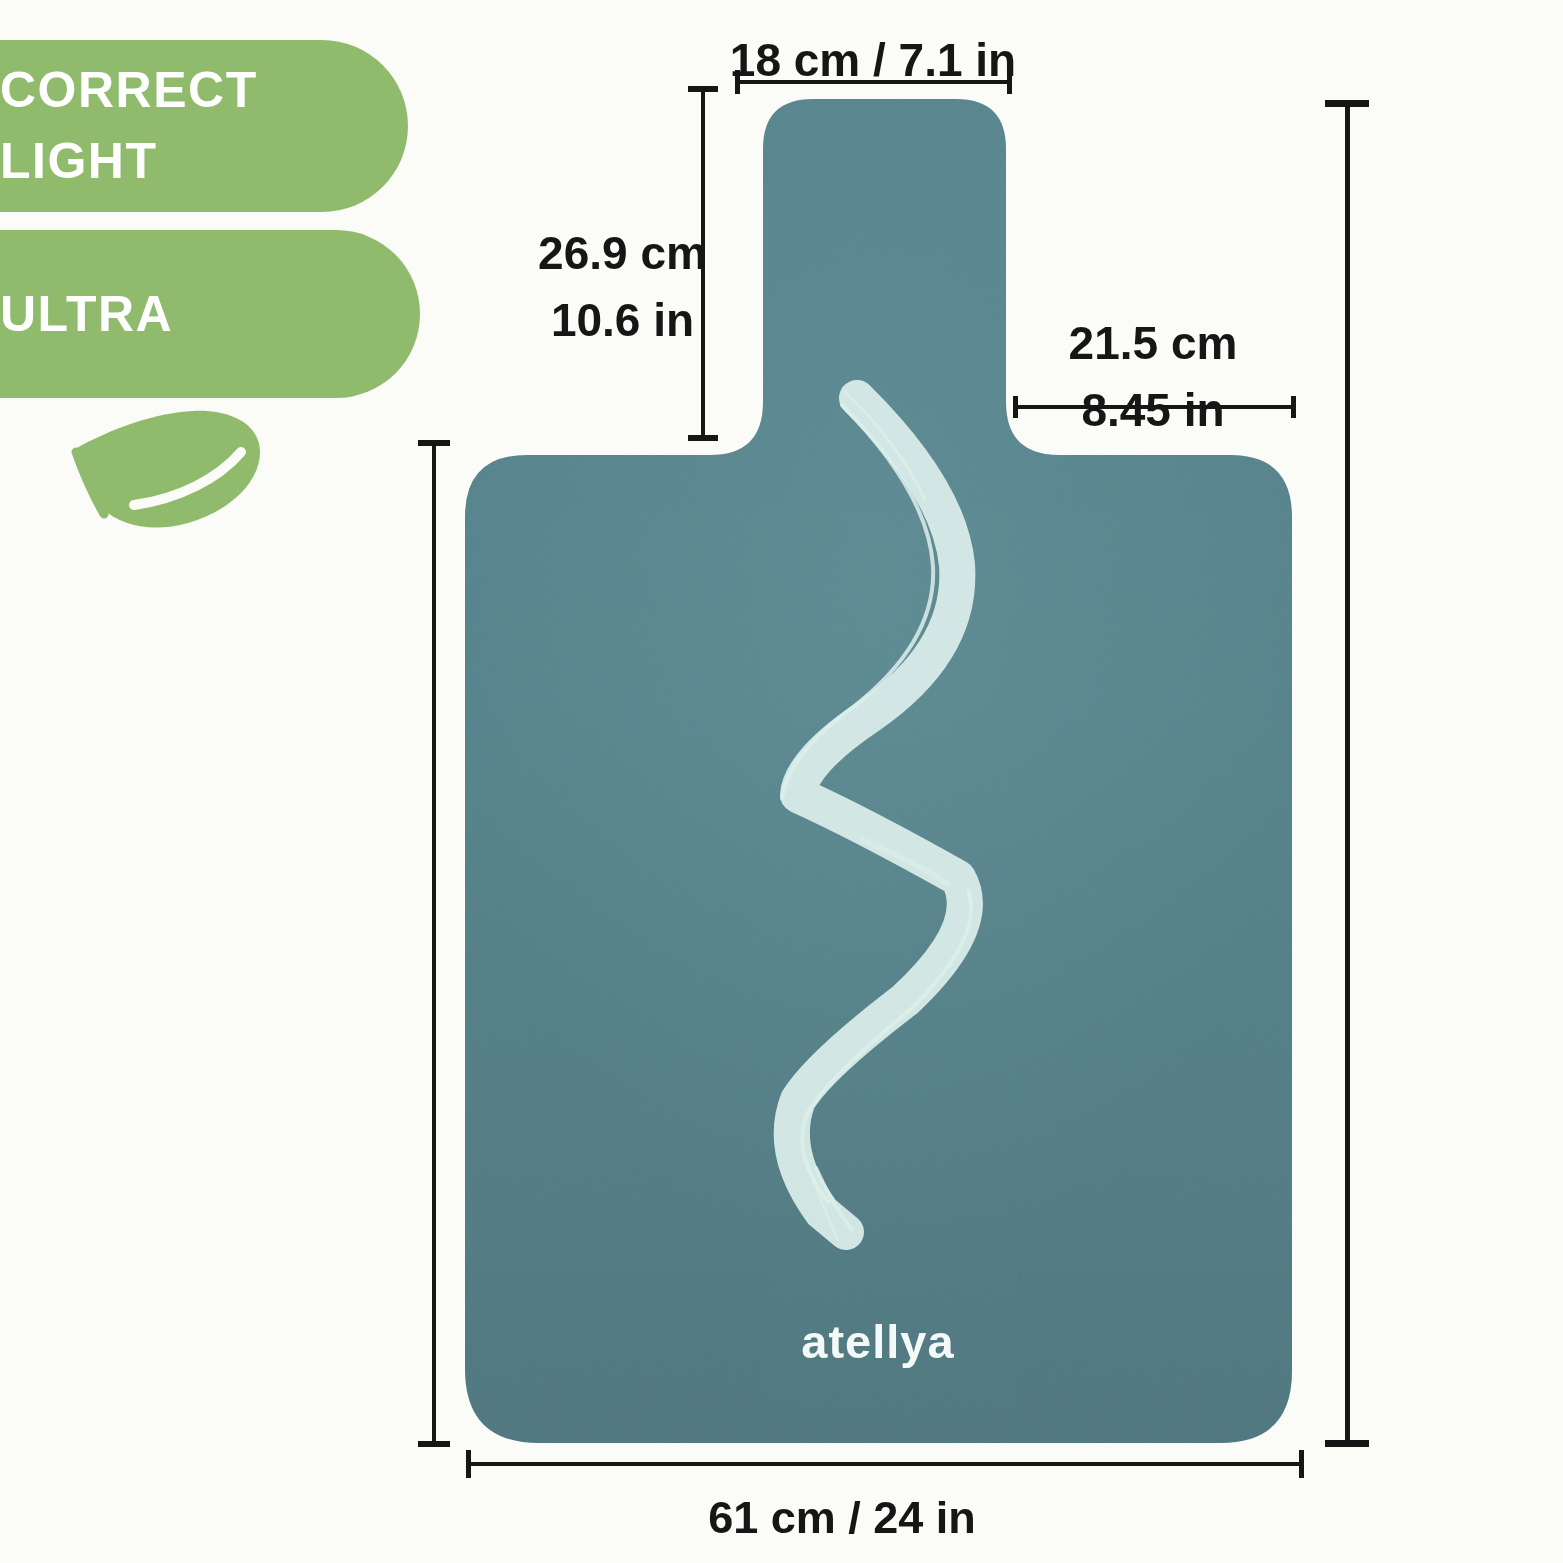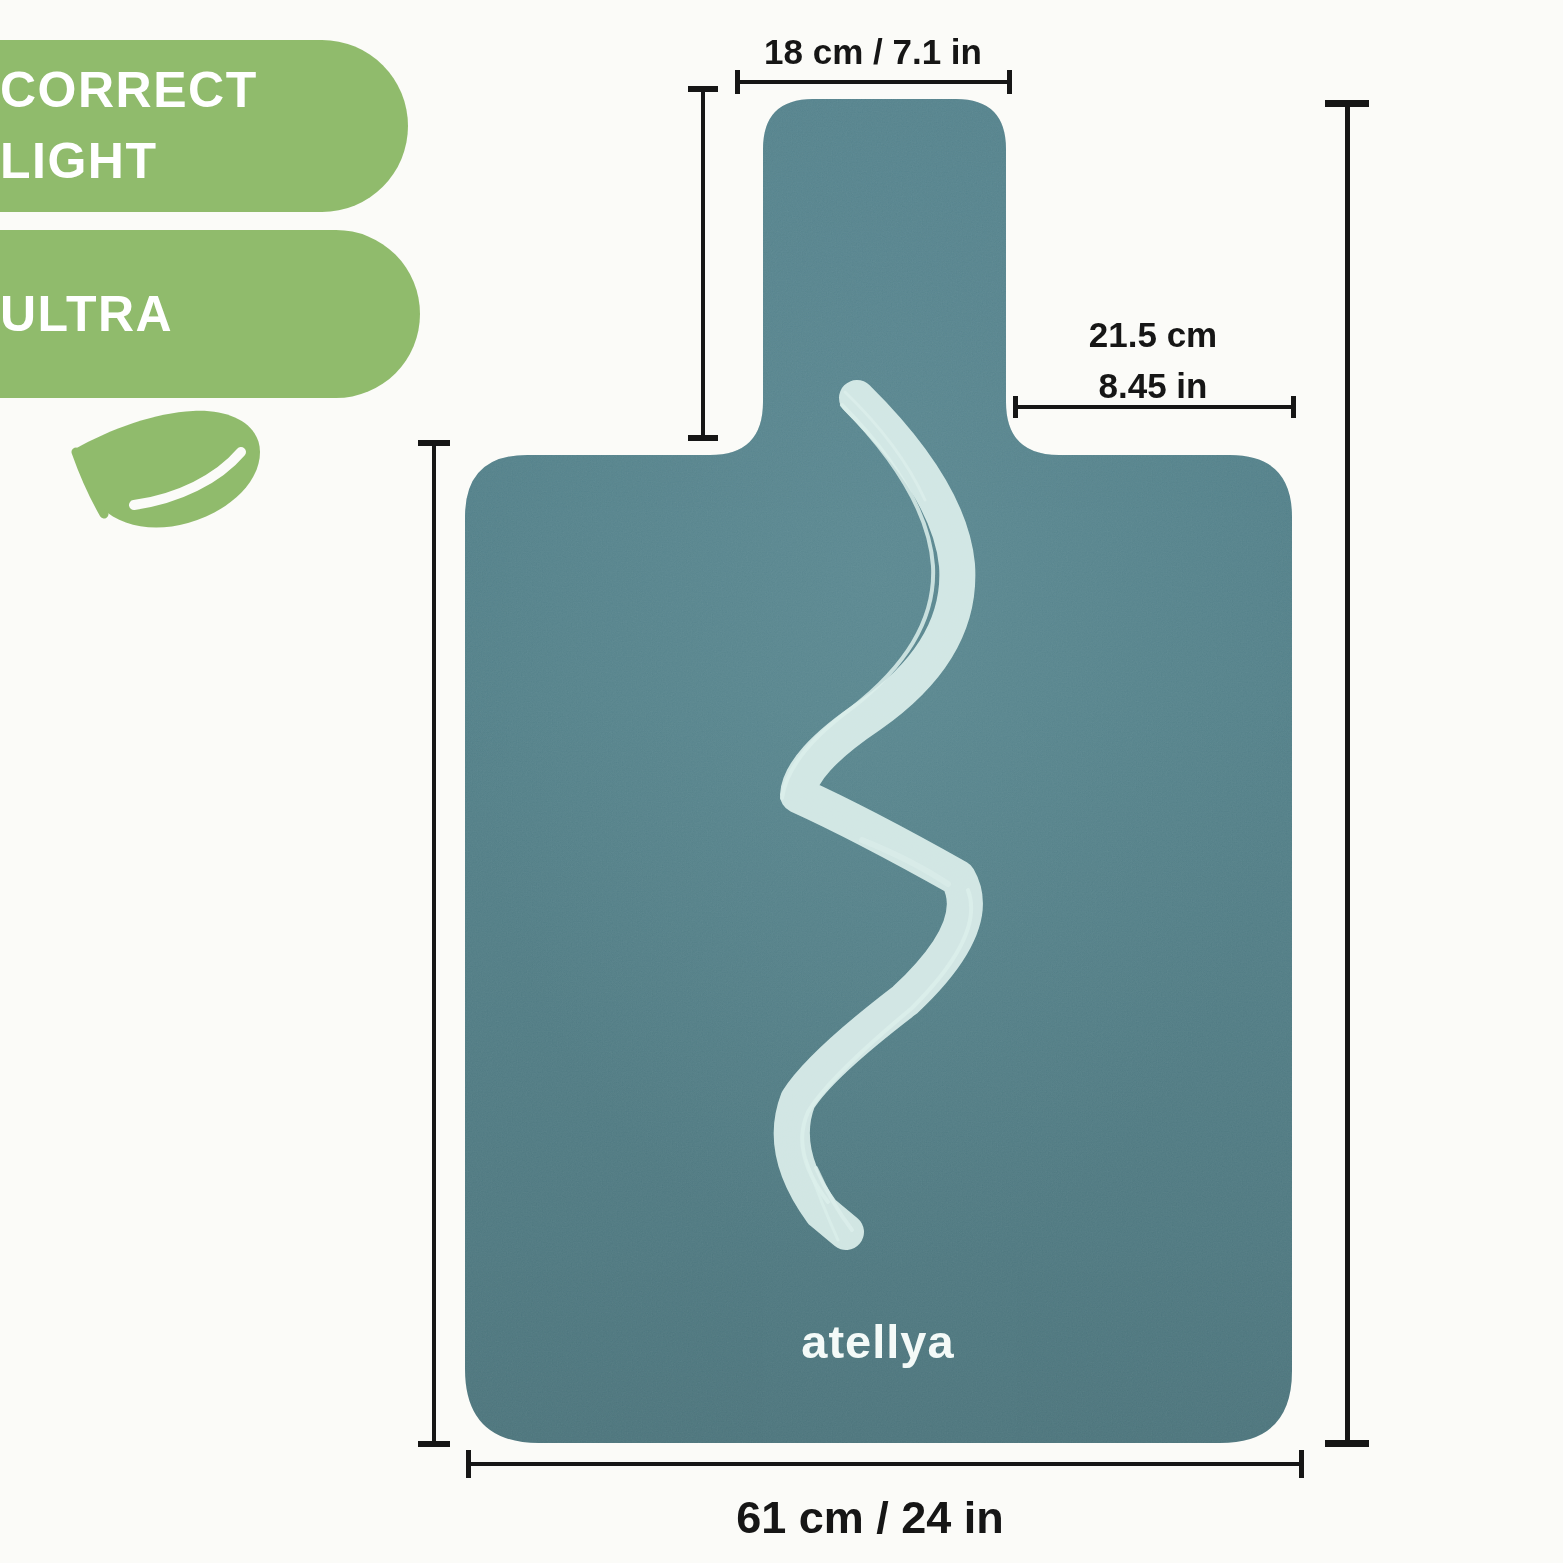--- a/index.html
+++ b/index.html
@@ -35,21 +35,21 @@
   .dim{position:absolute;}
   .dim .line-h{position:absolute;background:#161616;height:4px;left:0;right:0;}
   .dim .line-v{position:absolute;background:#161616;width:4px;top:0;bottom:0;}
   .dim .tick-v{position:absolute;background:#161616;width:5px;top:0;bottom:0;}
   .dim .tick-h{position:absolute;background:#161616;height:6px;left:0;right:0;}
   
   .dim-label{
     position:absolute;
     color:#161616;
     font-weight:bold;
-    font-size:35px;
+    font-size:46px;
     line-height:1.5;
     text-align:center;
     white-space:nowrap;
   }
   .dim-label.small-gap{line-height:1.45;}
   .dim-label.left-align{text-align:left;}
   .dim-label.right-big{font-size:36px;}
   .dim-label.bottom-big{font-size:45px;}
 </style>
 </head>
@@ -133,20 +133,24 @@
     <div class="tick-v" style="left:0;"></div>
     <div class="tick-v" style="right:0;"></div>
   </div>
   <div class="dim-label" style="left:683px;top:26px;width:380px;">18 cm / 7.1 in</div>
 
   <div class="dim" style="left:688px;top:86px;width:30px;height:355px;">
     <div class="line-v" style="left:13px;"></div>
     <div class="tick-h" style="top:0;"></div>
     <div class="tick-h" style="bottom:0;"></div>
   </div>
+  <div class="dim-label small-gap" style="left:515px;top:220px;width:215px;">
+    <div>26.9 cm</div>
+    <div>10.6 in</div>
+  </div>
 
   <div class="dim" style="left:1013px;top:396px;width:283px;height:22px;">
     <div class="line-h" style="top:9px;"></div>
     <div class="tick-v" style="left:0;"></div>
     <div class="tick-v" style="right:0;"></div>
   </div>
   <div class="dim-label small-gap" style="left:1003px;top:310px;width:300px;">
     <div>21.5 cm</div>
     <div>8.45 in</div>
   </div>
@@ -163,15 +167,15 @@
     <div class="tick-h" style="bottom:0;height:7px;"></div>
   </div>
   <div class="dim-label left-align right-big small-gap" style="left:1373px;top:838px;width:190px;">
   </div>
 
   <div class="dim" style="left:466px;top:1450px;width:838px;height:28px;">
     <div class="line-h" style="top:12px;"></div>
     <div class="tick-v" style="left:0;"></div>
     <div class="tick-v" style="right:0;"></div>
   </div>
-  <div class="dim-label bottom-big" style="left:620px;top:1484px;width:500px;">61 cm / 24 in</div>
+  <div class="dim-label bottom-big" style="left:592px;top:1484px;width:500px;">61 cm / 24 in</div>
 
 </div>
 
 </body></html>

